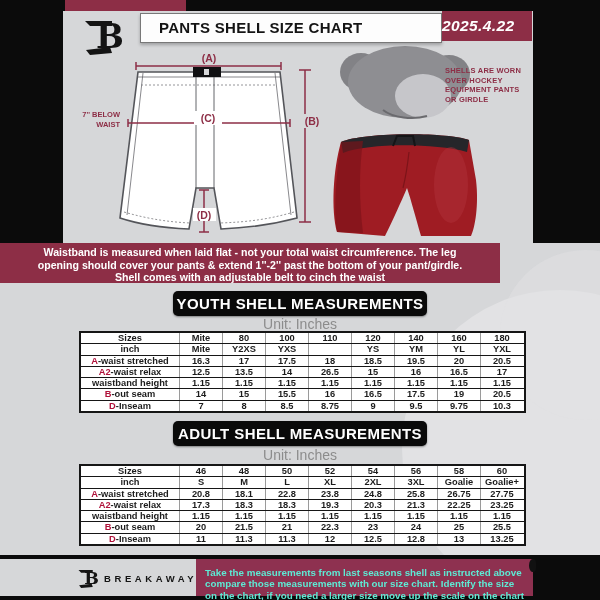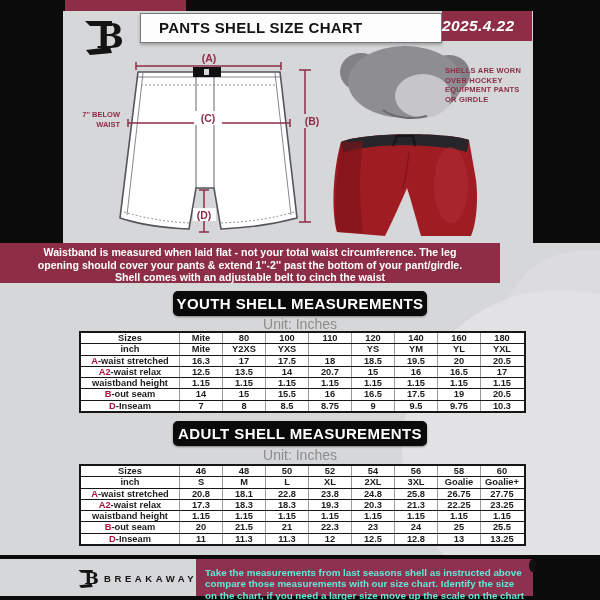--- a/index.html
+++ b/index.html
@@ -192,21 +192,21 @@
         <div class="tcell">18.5</div>
         <div class="tcell">19.5</div>
         <div class="tcell">20</div>
         <div class="tcell">20.5</div>
       </div>
       <div class="trow">
         <div class="tcell tlabel"><span class="prefix">A2</span>-waist relax</div>
         <div class="tcell">12.5</div>
         <div class="tcell">13.5</div>
         <div class="tcell">14</div>
-        <div class="tcell">20.7</div>
+        <div class="tcell">26.5</div>
         <div class="tcell">15</div>
         <div class="tcell">16</div>
         <div class="tcell">16.5</div>
         <div class="tcell">17</div>
       </div>
       <div class="trow">
         <div class="tcell tlabel">waistband height</div>
         <div class="tcell">1.15</div>
         <div class="tcell">1.15</div>
         <div class="tcell">1.15</div>

